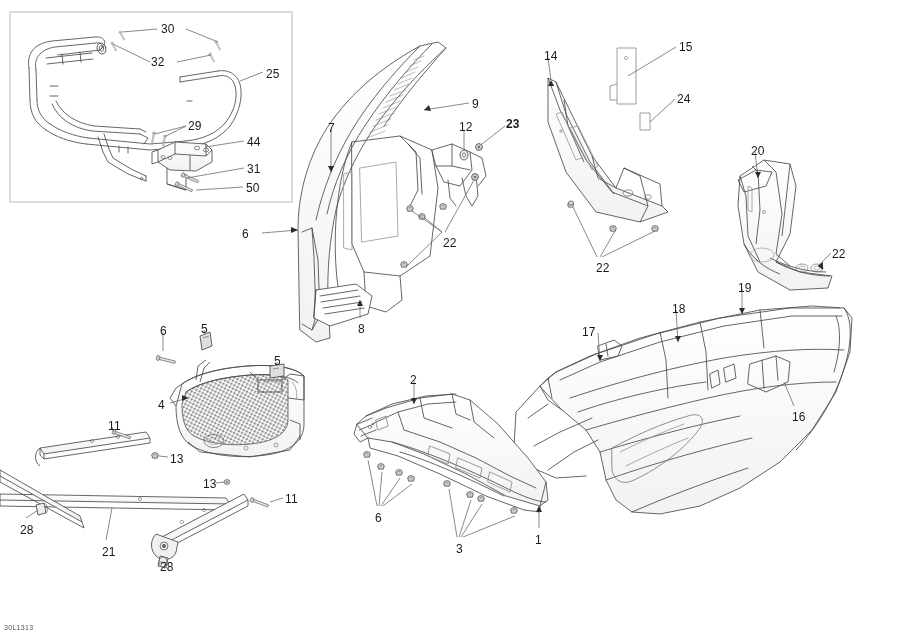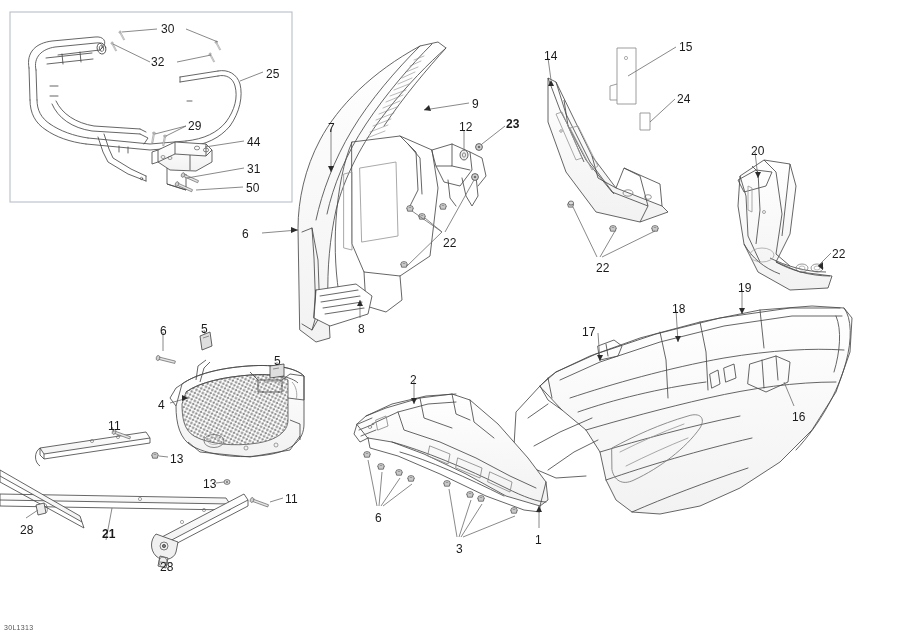--- a/index.html
+++ b/index.html
@@ -609,21 +609,21 @@
   <div class="callout" style="left:792px;top:411px;text-align:center;">16</div>
   <div class="callout" style="left:160px;top:325px;">6</div>
   <div class="callout" style="left:201px;top:323px;">5</div>
   <div class="callout" style="left:274px;top:355px;">5</div>
   <div class="callout" style="left:158px;top:399px;">4</div>
   <div class="callout" style="left:108px;top:420px;">11</div>
   <div class="callout" style="left:170px;top:453px;">13</div>
   <div class="callout" style="left:203px;top:478px;">13</div>
   <div class="callout" style="left:285px;top:493px;">11</div>
   <div class="callout" style="left:20px;top:524px;">28</div>
-  <div class="callout" style="left:102px;top:528px;font-weight:bold;">21</div>
+  <div class="callout" style="left:102px;top:546px;">21</div>
   <div class="callout" style="left:160px;top:561px;">28</div>
   <div class="callout" style="left:410px;top:374px;">2</div>
   <div class="callout" style="left:375px;top:512px;">6</div>
   <div class="callout" style="left:456px;top:543px;">3</div>
   <div class="callout" style="left:535px;top:534px;">1</div>
 
   <div class="doc-id">30L1313</div>
 </div>
 
 </body></html>

